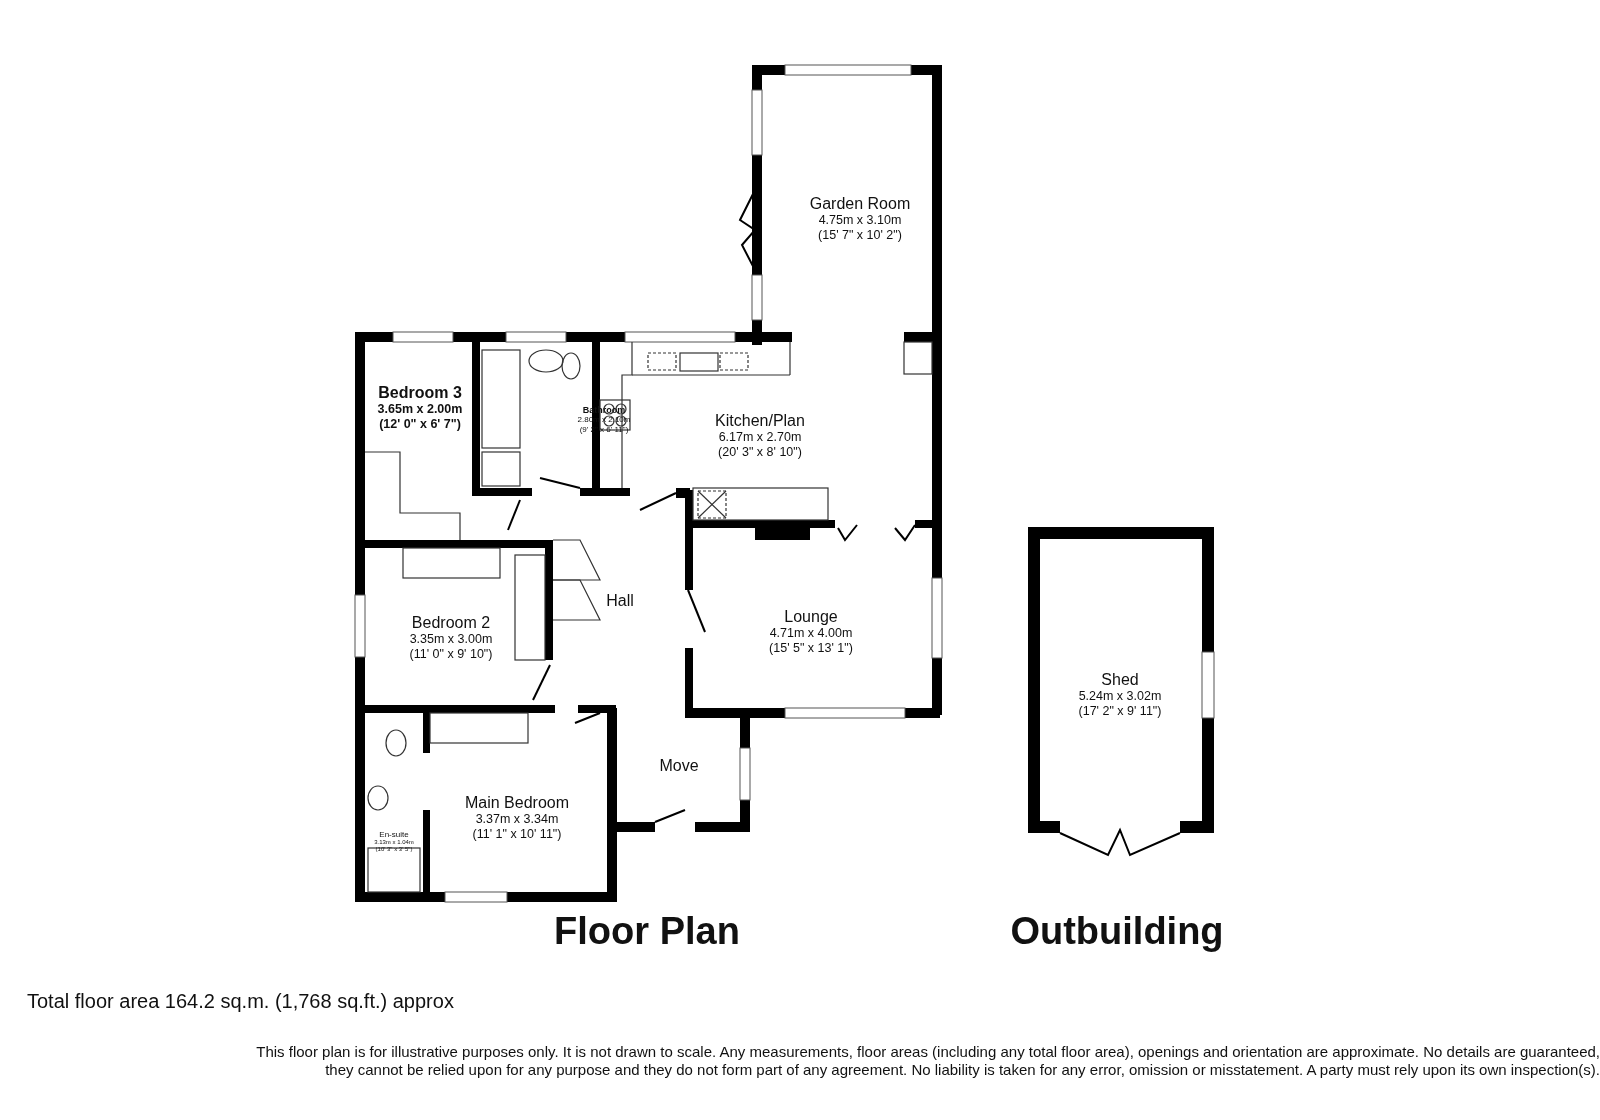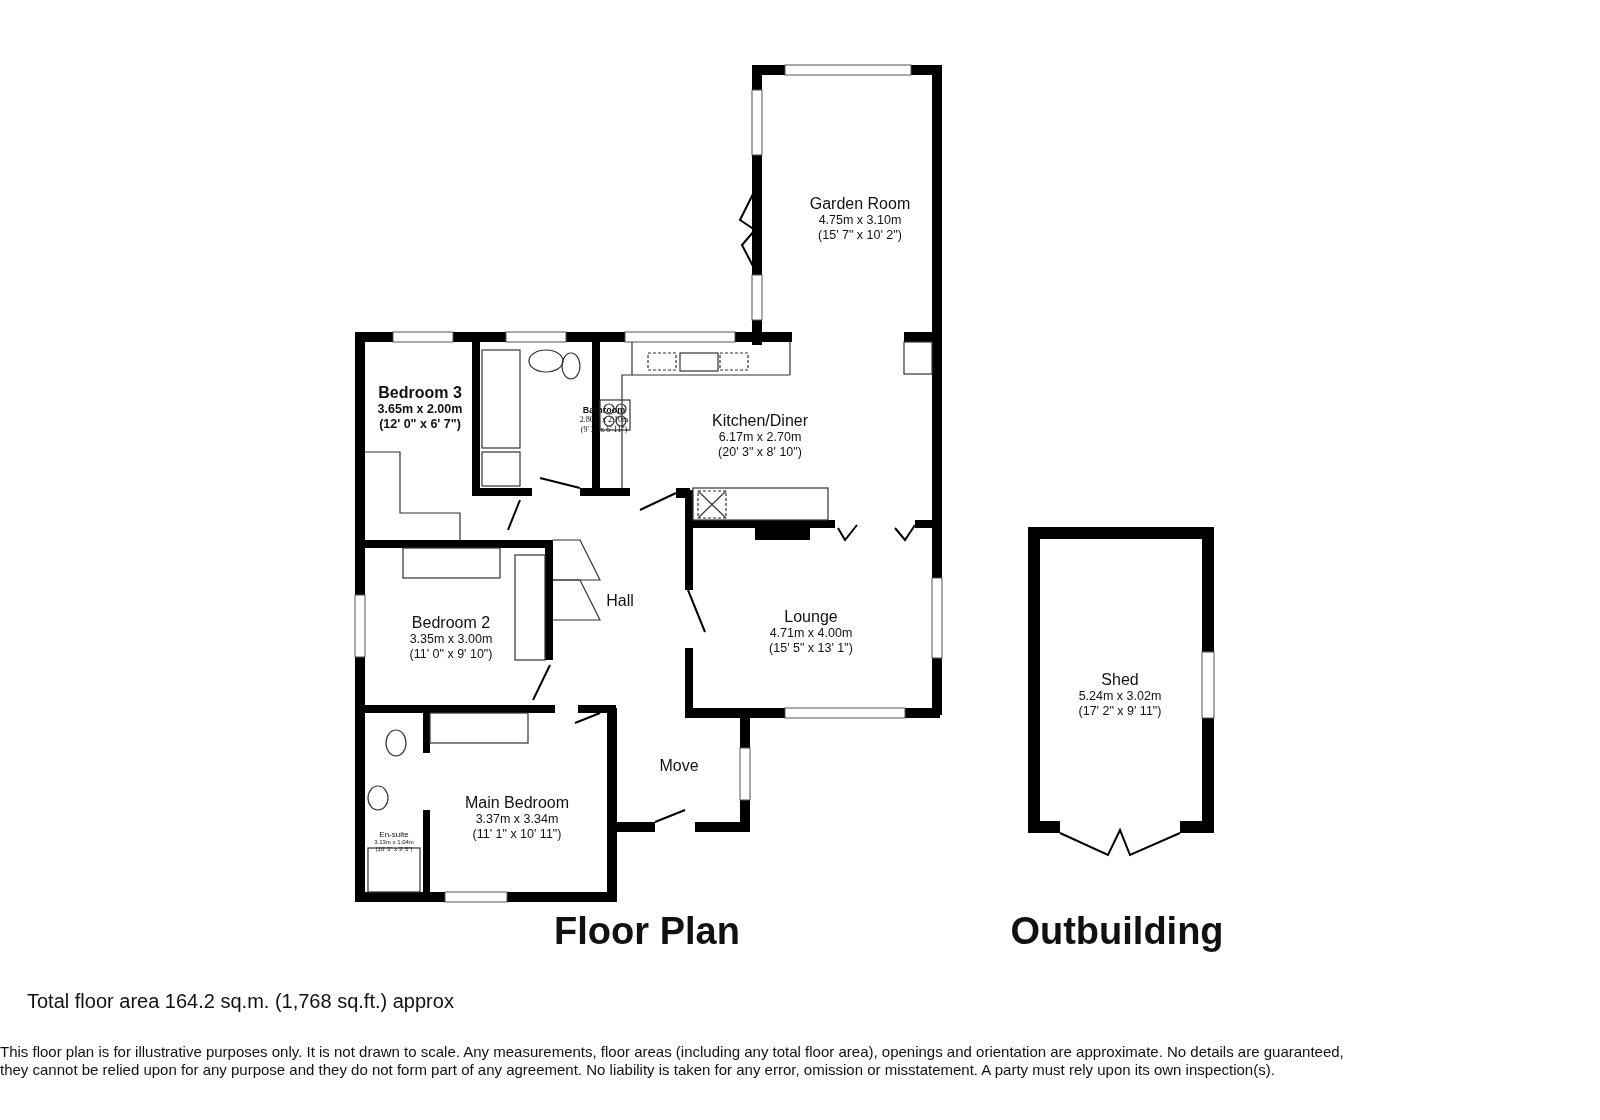--- a/index.html
+++ b/index.html
@@ -2,26 +2,26 @@
 <html><head>
 <meta charset="utf-8">
 <style>
   html,body{margin:0;padding:0;background:#fff;}
   body{width:1600px;height:1120px;position:relative;overflow:hidden;font-family:"Liberation Sans",sans-serif;color:#111;}
   svg.plan{position:absolute;left:0;top:0;}
   .lbl{position:absolute;text-align:center;transform:translateX(-50%);white-space:nowrap;line-height:1.15;}
   .lbl .nm{font-size:16px;display:block;}
   .lbl .dm{font-size:12.5px;display:block;}
   .lbl.sm .nm{font-size:9px;font-weight:bold;}
-  .lbl.sm .dm{font-size:8px;font-family:Liberation Serif, serif;}
+  .lbl.sm .dm{font-size:8px;}
   .lbl.xs .nm{font-size:8px;}
   .lbl.xs .dm{font-size:6px;}
   .title{position:absolute;font-weight:bold;font-size:38px;transform:translateX(-50%);white-space:nowrap;}
   .total{position:absolute;left:27px;top:990px;font-size:20px;}
-  .disc{position:absolute;left:0;width:1600px;top:1043px;text-align:left;font-size:15px;line-height:18px;}
+  .disc{position:absolute;left:0;width:1600px;top:1043px;text-align:right;font-size:15px;line-height:18px;}
 </style>
 </head>
 <body>
 
 <svg class="plan" width="1600" height="1120" viewBox="0 0 1600 1120">
   <g fill="#000">
 
     <rect x="752" y="65" width="10" height="280"></rect>
     <rect x="752" y="65" width="190" height="10"></rect>
     <rect x="932" y="65" width="10" height="650"></rect>
@@ -134,21 +134,21 @@
     <polyline points="1060,833 1108,855 1120,830 1130,855 1180,833" stroke="#000" stroke-width="2"></polyline>
   </g>
 </svg>
 
 <div class="lbl" style="left:860px;top:195px;">
   <span class="nm">Garden Room</span>
   <span class="dm">4.75m x 3.10m</span>
   <span class="dm">(15' 7" x 10' 2")</span>
 </div>
 <div class="lbl" style="left:760px;top:412px;">
-  <span class="nm">Kitchen/Diner</span>
+  <span class="nm">Kitchen/Plan</span>
   <span class="dm">6.17m x 2.70m</span>
   <span class="dm">(20' 3" x 8' 10")</span>
 </div>
 <div class="lbl" style="left:420px;top:384px;font-weight:bold;">
   <span class="nm">Bedroom 3</span>
   <span class="dm">3.65m x 2.00m</span>
   <span class="dm">(12' 0" x 6' 7")</span>
 </div>
 <div class="lbl sm" style="left:556px;top:405px;margin-left:48px;">
   <span class="nm">Bathroom</span>

